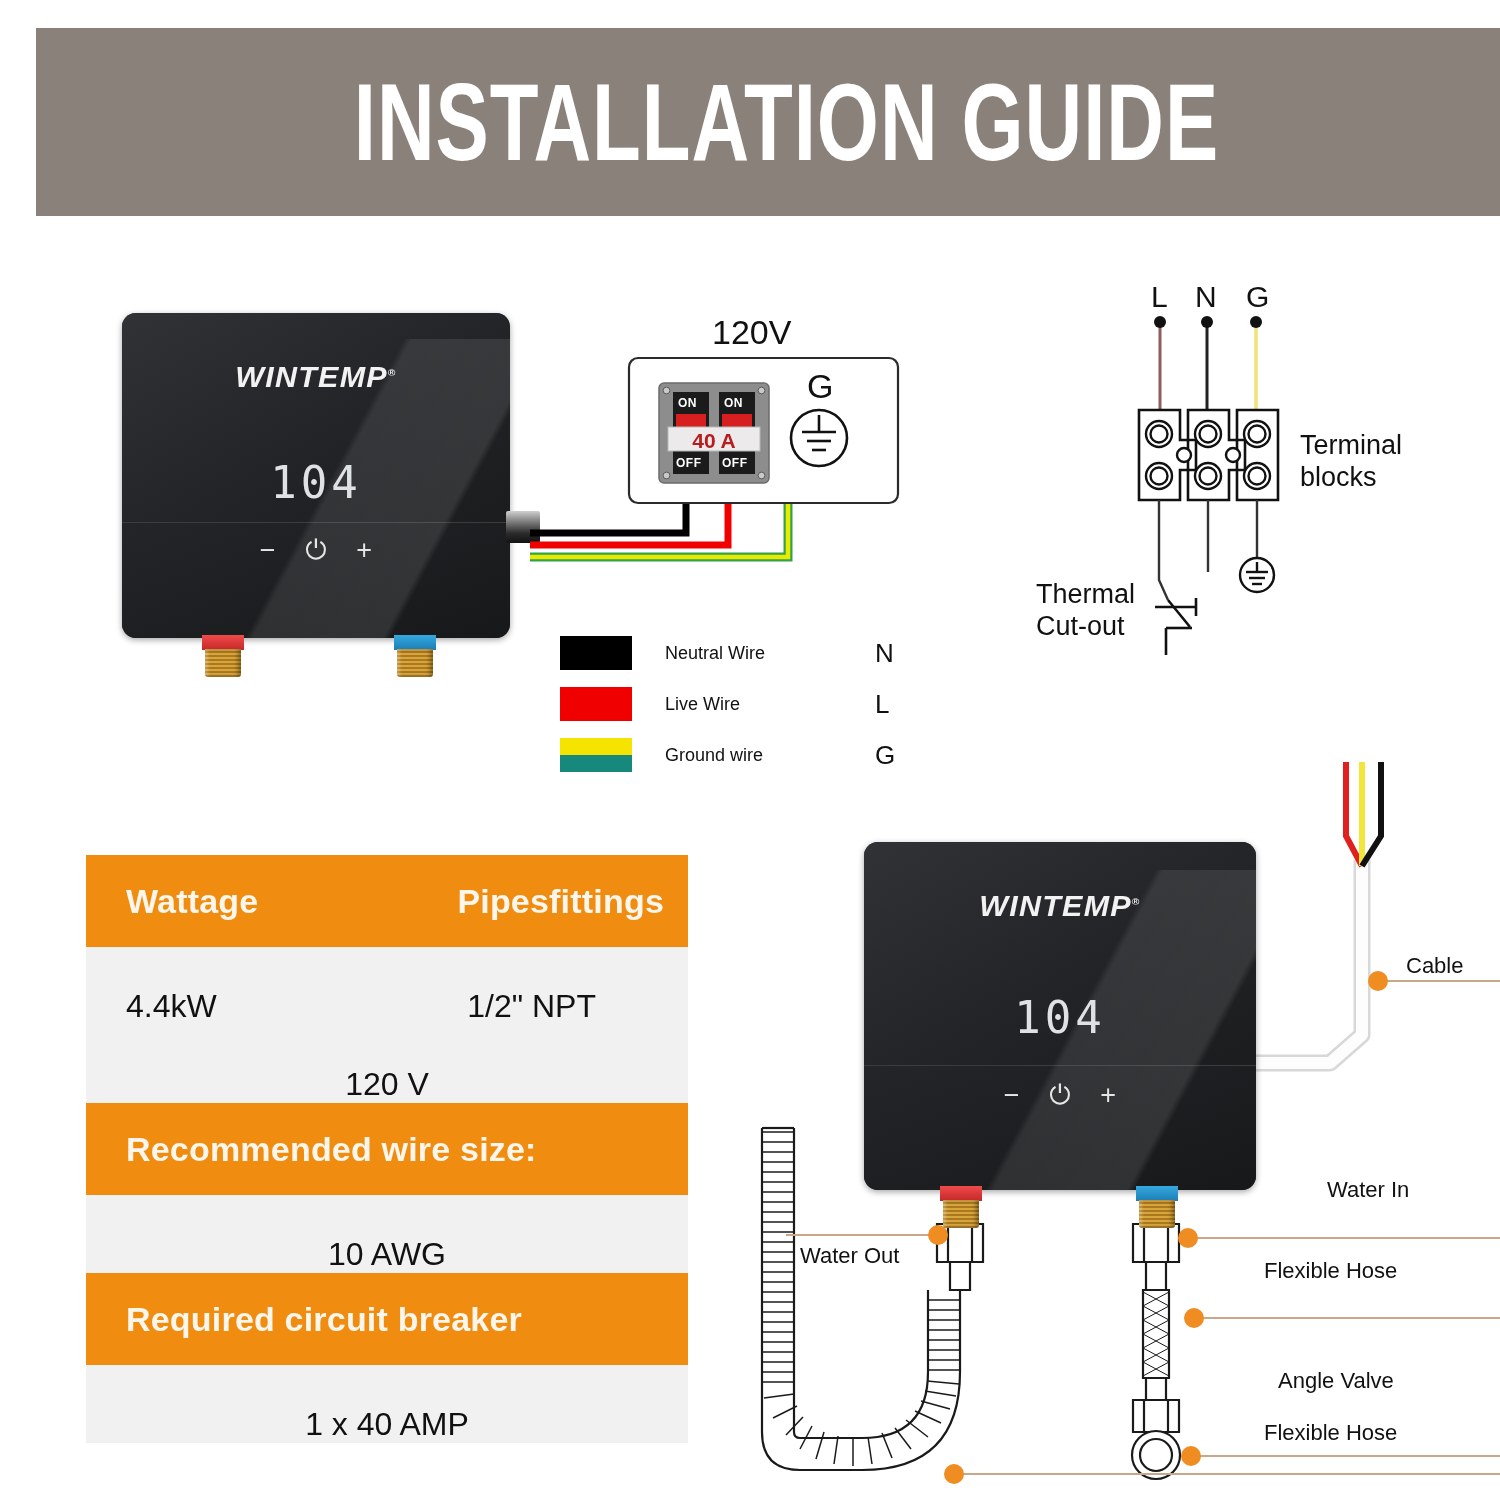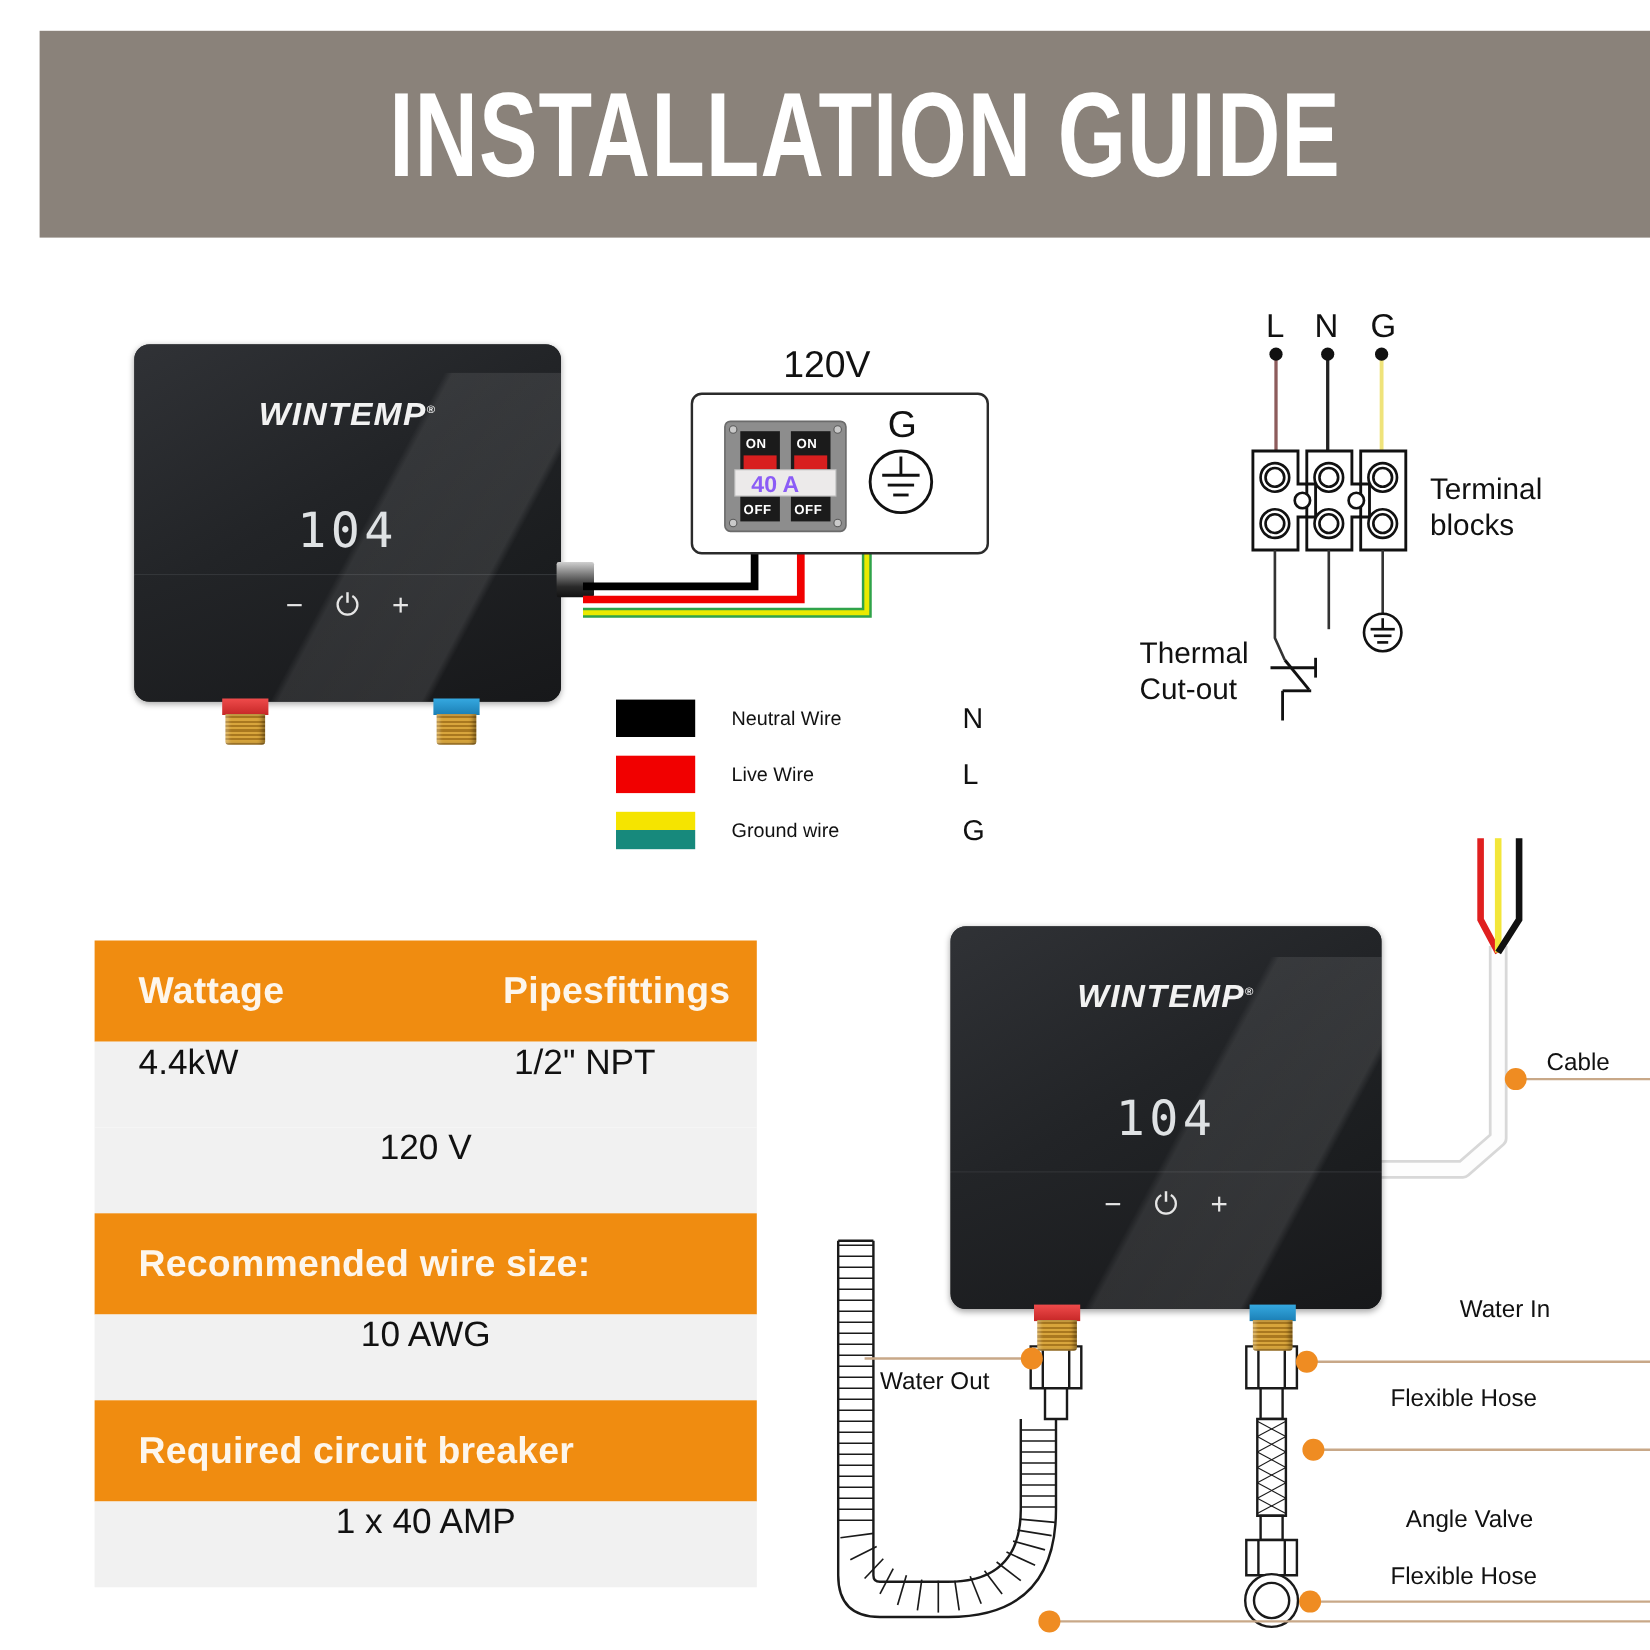--- a/index.html
+++ b/index.html
@@ -113,21 +113,21 @@
     margin: 0 8px 0 0;
   }
   .spec-head .h-left, .spec-head .h-right {
     color: #fdf6ec; font-weight: bold; font-size: 34px;
     letter-spacing: .2px;
   }
   .spec-head .h-right { margin-left: auto; margin-right: 24px; }
   .spec-val {
     background: #f1f1f1;
     height: 78px;
-    display: flex; align-items: flex-start;
+    display: flex; align-items: flex-end;
     padding: 0 30px 0 40px;
     margin-right: 8px;
   }
   .spec-val .v-left { font-size: 32px; color: #111; }
   .spec-val .v-right { font-size: 32px; color: #111; margin-left: auto; margin-right: 62px; }
   .spec-val.center { justify-content: center; padding: 0; }
   .spec-val.center .v-center { font-size: 32px; color: #111; }
 
   
   .callout-label { position: absolute; font-size: 22px; color: #111; white-space: nowrap; }
@@ -390,21 +390,21 @@
     </g>
   </svg>
 
   <div class="dlabel big" style="left:712px; top:313px;text-align:center;">120V</div>
   <div class="dlabel big" style="left:807px; top:367px;">G</div>
 
   <div style="position:absolute; left:678px; top:396px; font-size:12px; font-weight:bold; color:#fff; letter-spacing:.5px;">ON</div>
   <div style="position:absolute; left:724px; top:396px; font-size:12px; font-weight:bold; color:#fff; letter-spacing:.5px;">ON</div>
   <div style="position:absolute; left:676px; top:456px; font-size:12px; font-weight:bold; color:#fff; letter-spacing:.5px;">OFF</div>
   <div style="position:absolute; left:722px; top:456px; font-size:12px; font-weight:bold; color:#fff; letter-spacing:.5px;">OFF</div>
-  <div style="position:absolute; left:683px; top:429px; width:62px; font-size:21px; font-weight:bold; color:#8b5cf6;">40 A</div>
+  <div style="position:absolute; left:683px; top:429px; width:62px; text-align:center; font-size:21px; font-weight:bold; color:#b91c1c;">40 A</div>
 
   <div class="dlabel" style="left:1151px; top:280px; font-size:30px;">L</div>
   <div class="dlabel" style="left:1195px; top:280px; font-size:30px;">N</div>
   <div class="dlabel" style="left:1246px; top:280px; font-size:30px;">G</div>
   <div class="dlabel" style="left:1300px; top:430px;">Terminal</div>
   <div class="dlabel" style="left:1300px; top:462px;">blocks</div>
   <div class="dlabel" style="left:1036px; top:579px;">Thermal</div>
   <div class="dlabel" style="left:1036px; top:611px;">Cut-out</div>
 
   <div class="legend">

